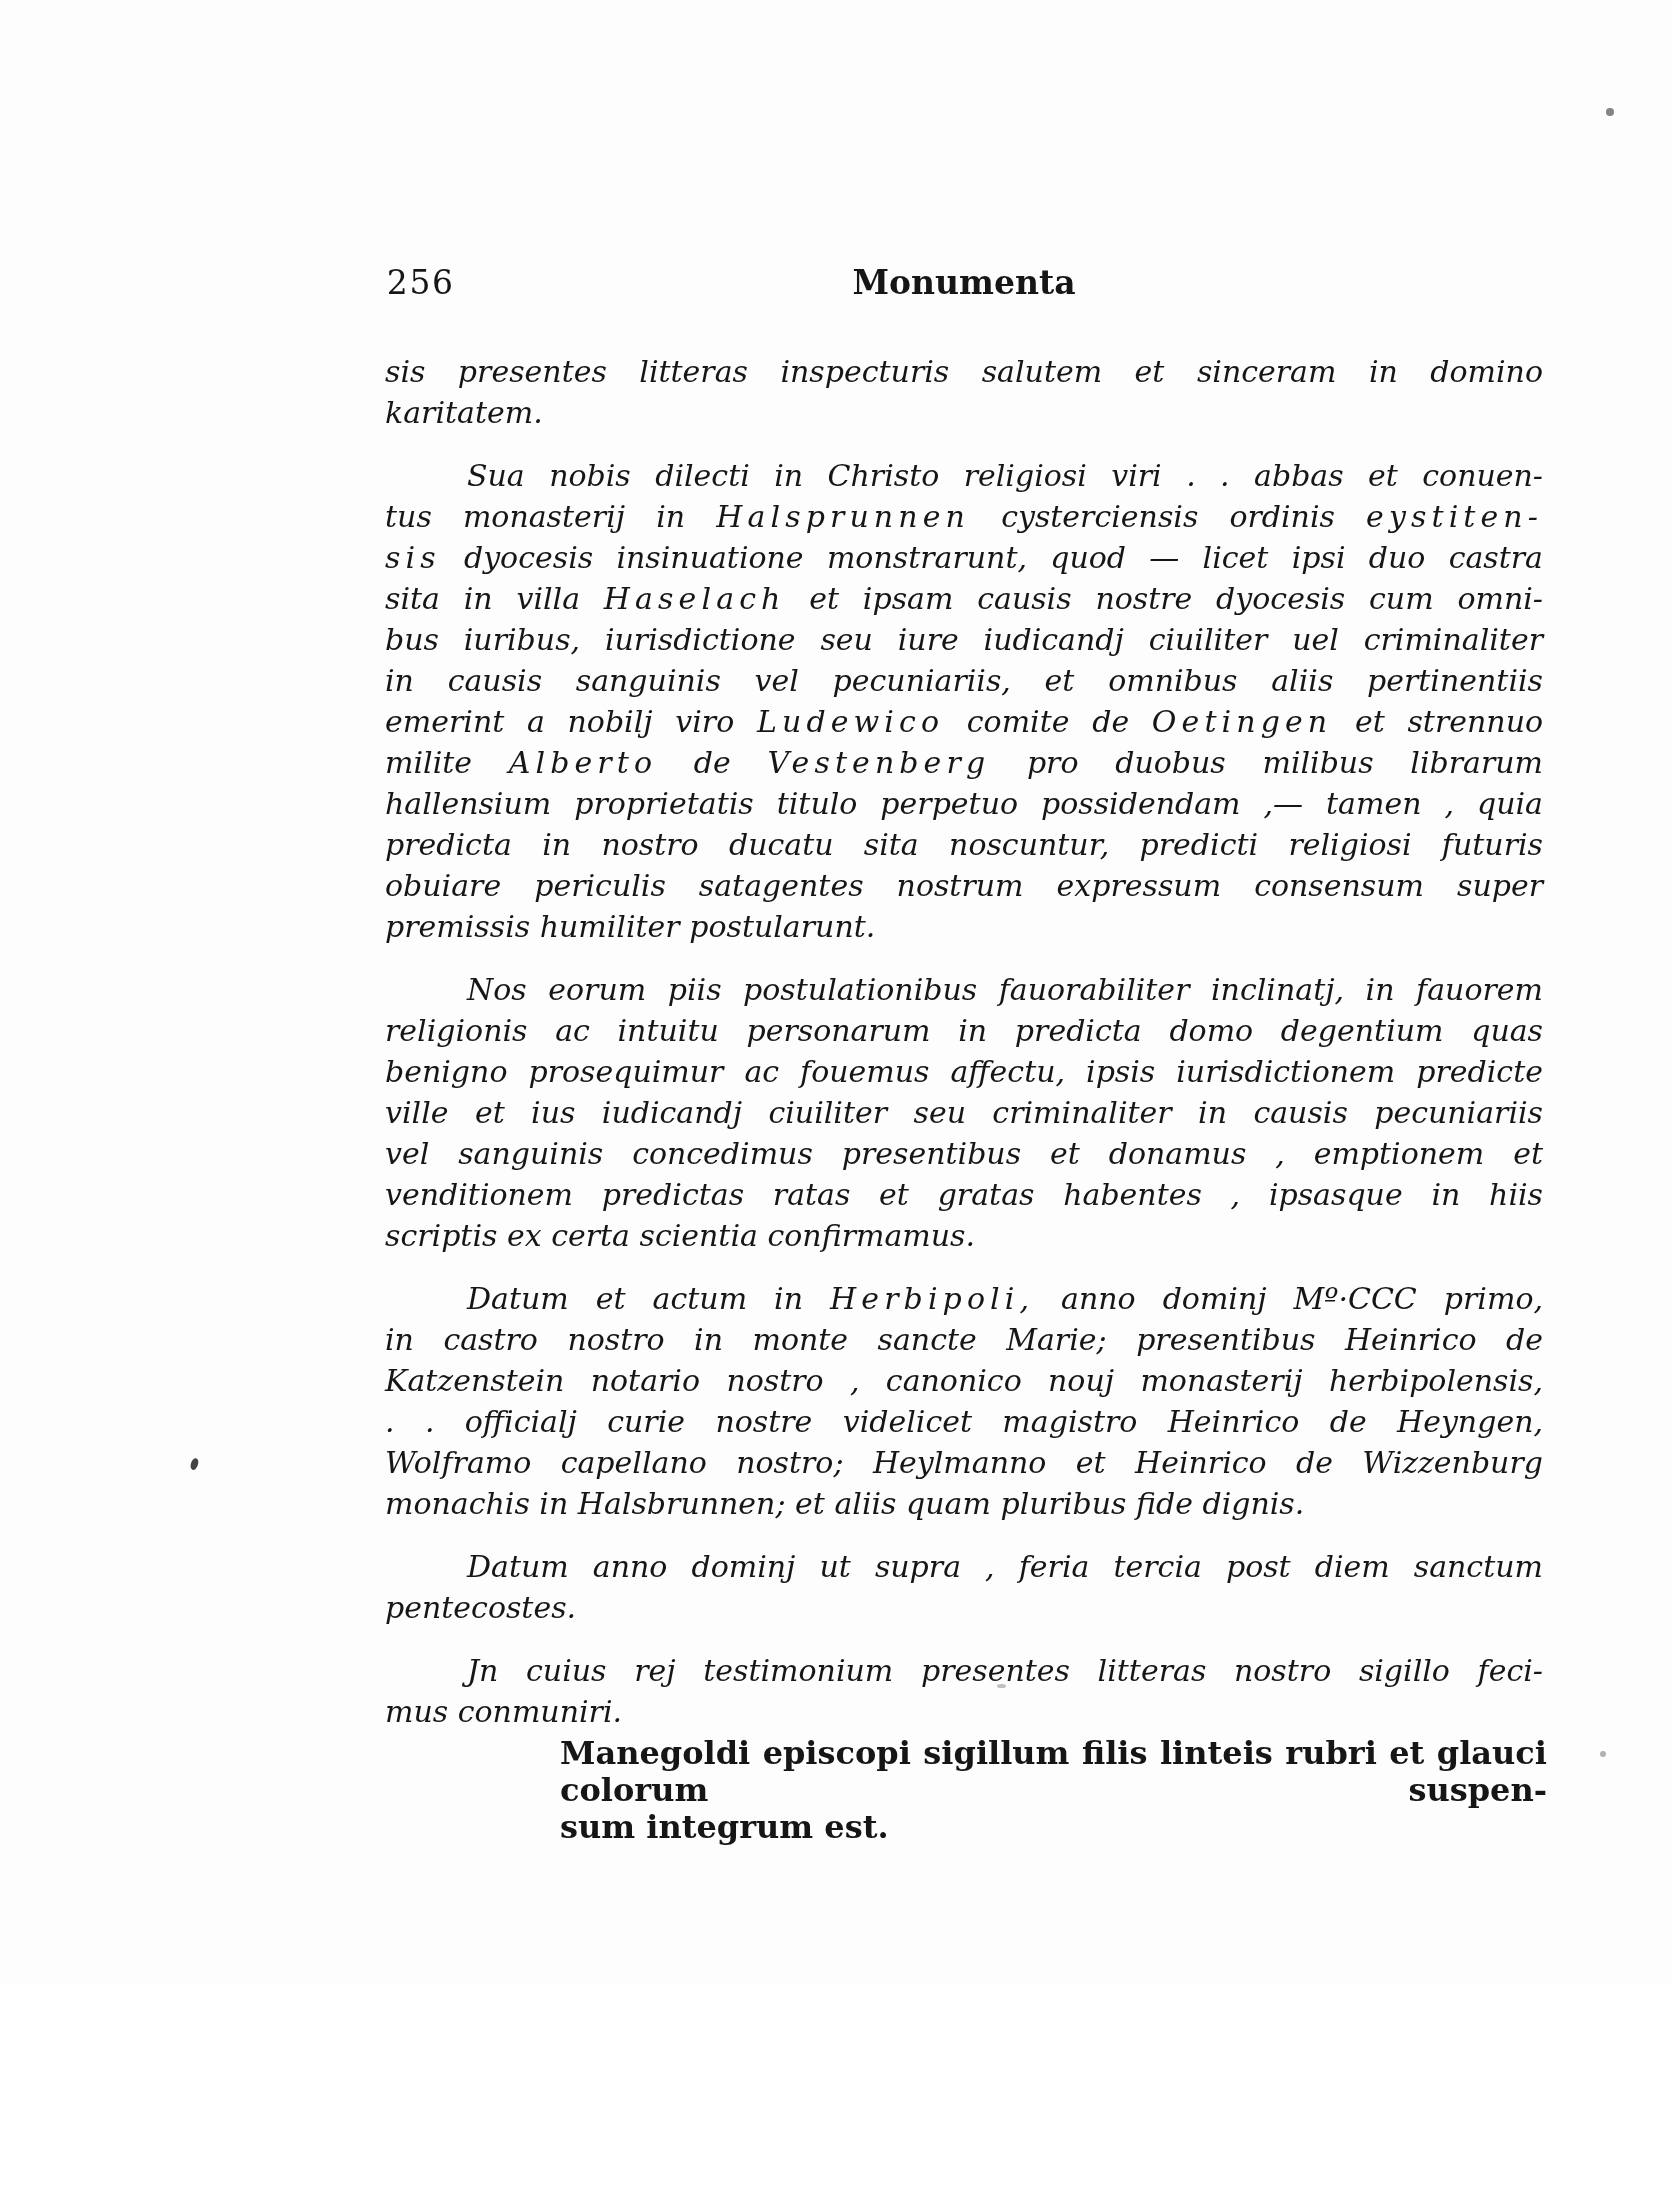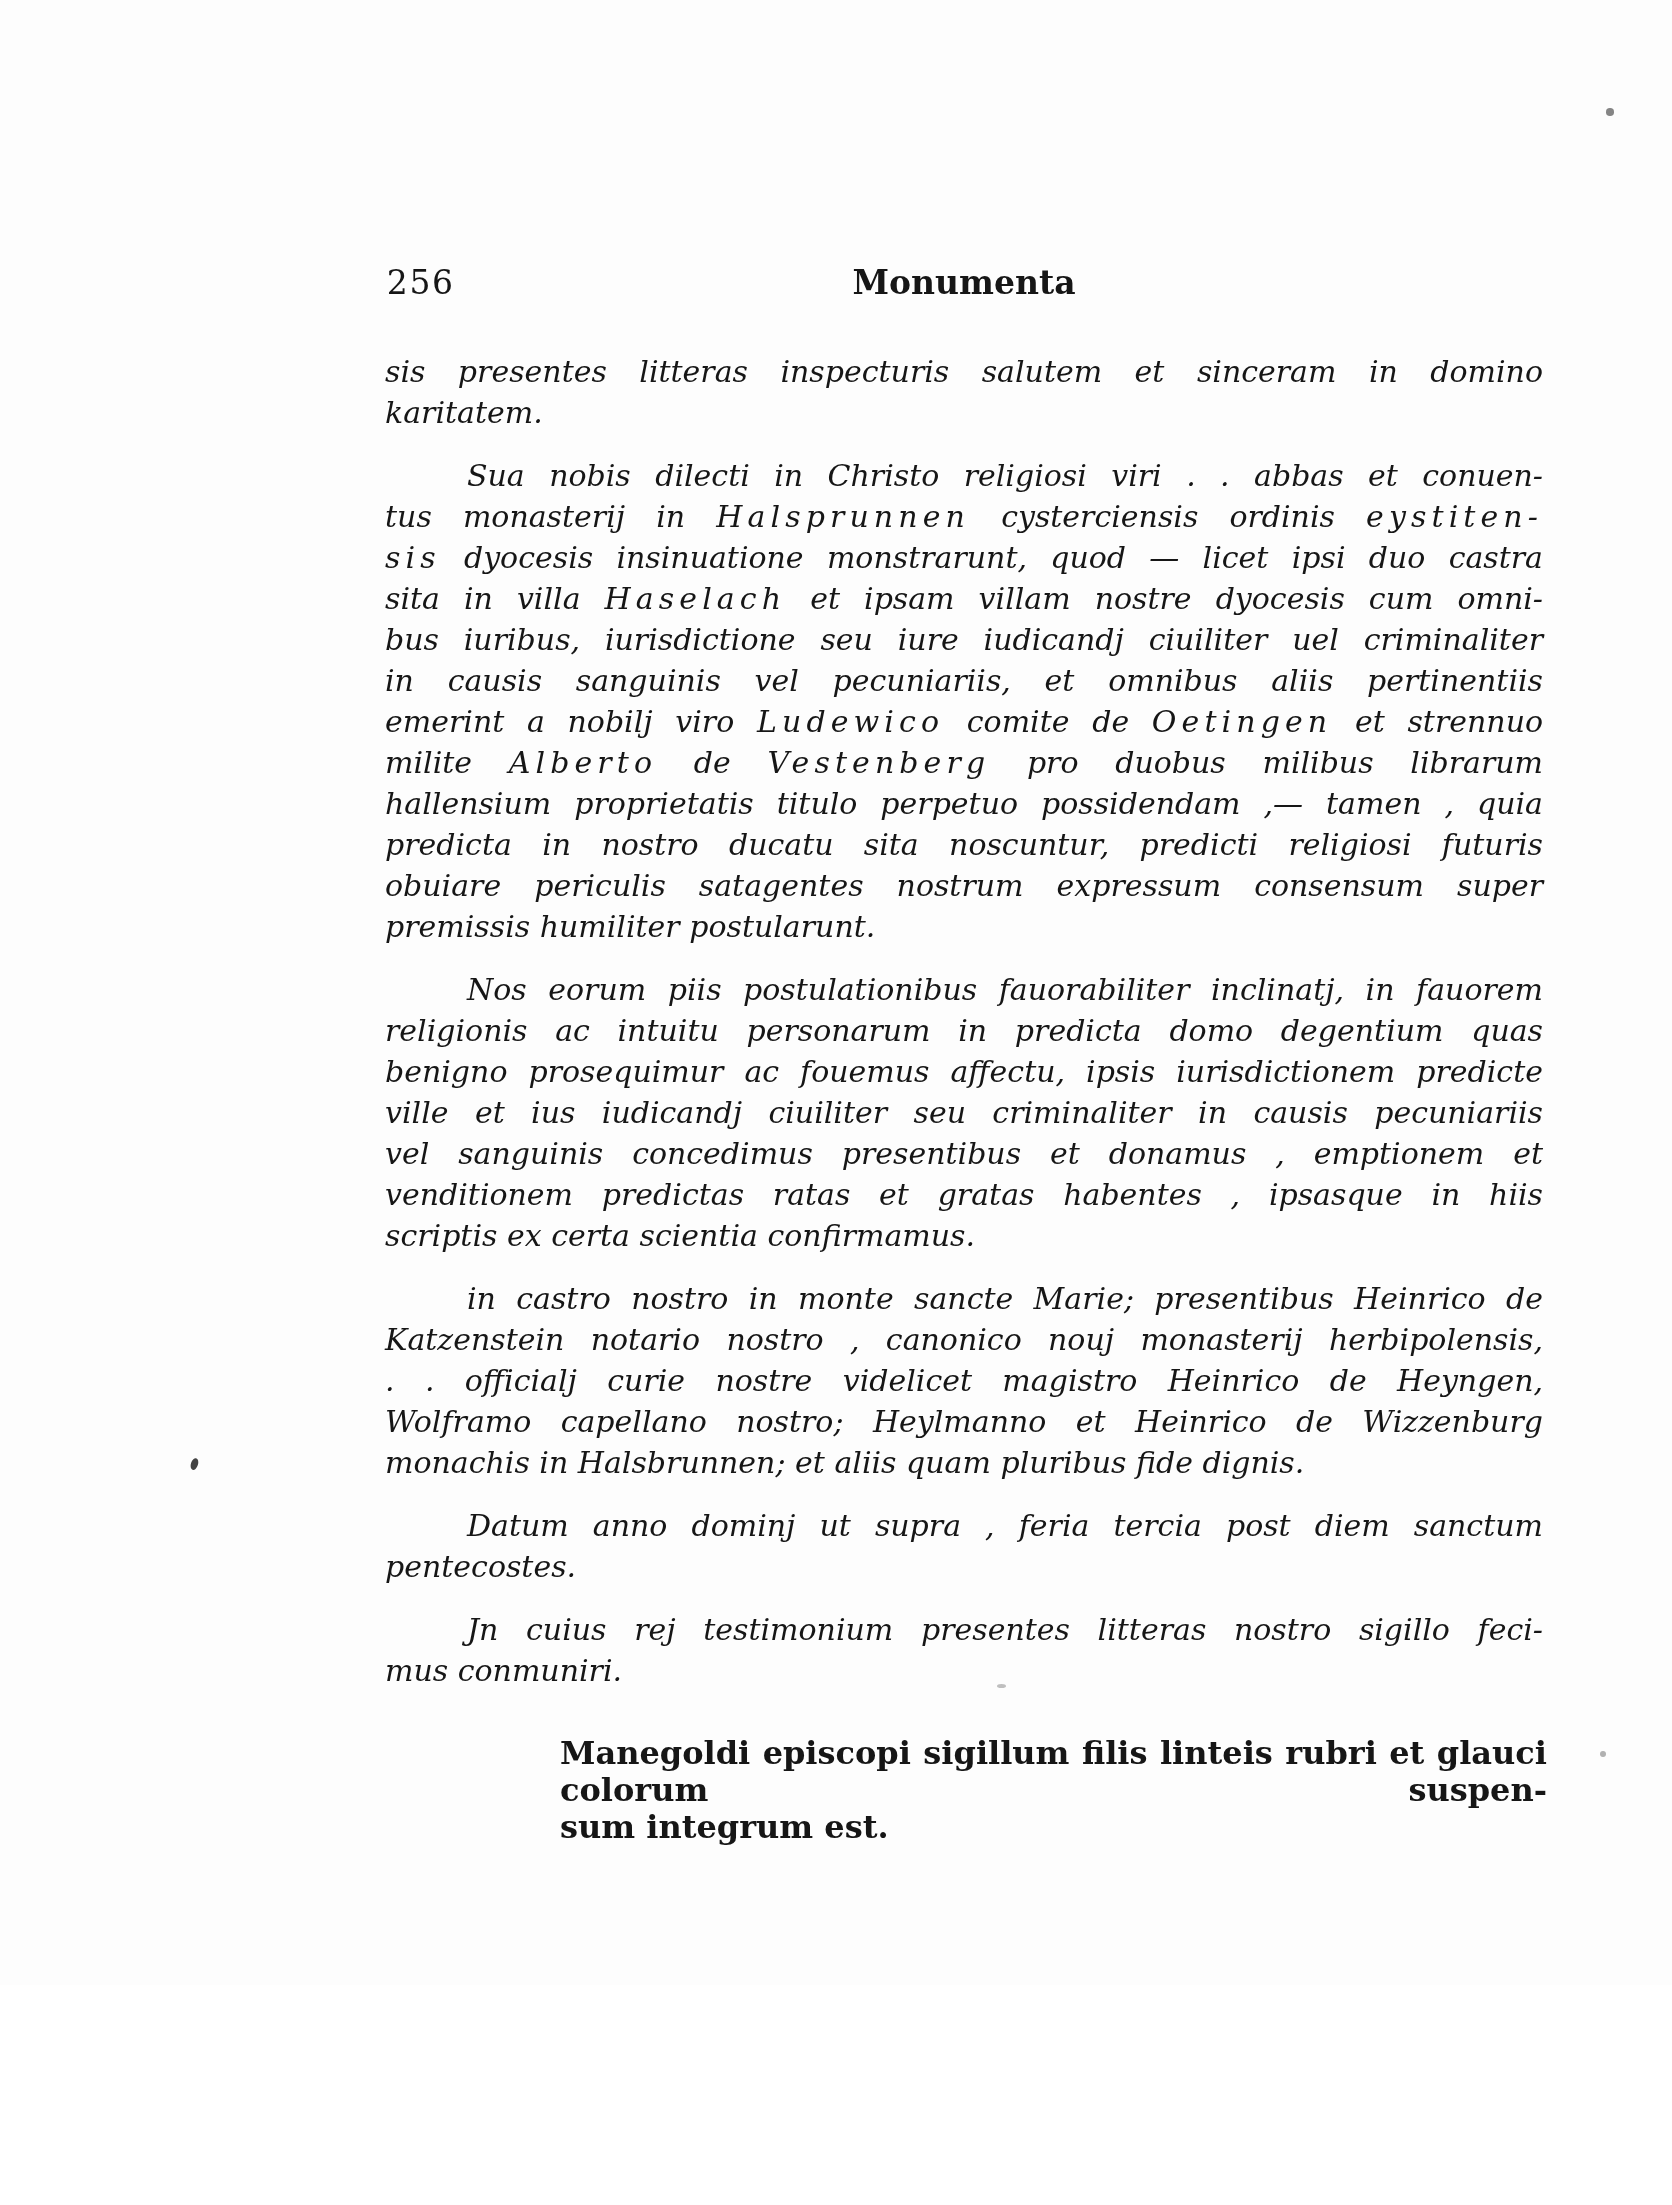--- a/index.html
+++ b/index.html
@@ -83,40 +83,41 @@
 
   <div class="body-text">
       <div class="para">
         <div class="line just"><span>sis presentes litteras inspecturis salutem et sinceram in domino</span></div>
         <div class="line"><span>karitatem.</span></div>
       </div>
       <div class="para indent">
         <div class="line just"><span>Sua nobis dilecti in Christo religiosi viri . . abbas et conuen-</span></div>
         <div class="line just"><span>tus monasterij in </span><span class="sperr">Halsprunnen</span><span> cysterciensis ordinis </span><span class="sperr">eystiten-</span></div>
         <div class="line just"><span class="sperr">sis</span><span> dyocesis insinuatione monstrarunt, quod — licet ipsi duo castra</span></div>
-        <div class="line just"><span>sita in villa </span><span class="sperr">Haselach</span><span> et ipsam villam nostre dyocesis cum omni-</span></div>
+        <div class="line just"><span>sita in villa </span><span class="sperr">Haselach</span><span> et ipsam causis nostre dyocesis cum omni-</span></div>
         <div class="line just"><span>bus iuribus, iurisdictione seu iure iudicandj ciuiliter uel criminaliter</span></div>
         <div class="line just"><span>in causis sanguinis vel pecuniariis, et omnibus aliis pertinentiis</span></div>
         <div class="line just"><span>emerint a nobilj viro </span><span class="sperr">Ludewico</span><span> comite de </span><span class="sperr">Oetingen</span><span> et strennuo</span></div>
         <div class="line just"><span>milite </span><span class="sperr">Alberto</span><span> de </span><span class="sperr">Vestenberg</span><span> pro duobus milibus librarum</span></div>
         <div class="line just"><span>hallensium proprietatis titulo perpetuo possidendam ,— tamen , quia</span></div>
         <div class="line just"><span>predicta in nostro ducatu sita noscuntur, predicti religiosi futuris</span></div>
         <div class="line just"><span>obuiare periculis satagentes nostrum expressum consensum super</span></div>
         <div class="line"><span>premissis humiliter postularunt.</span></div>
       </div>
       <div class="para indent">
         <div class="line just"><span>Nos eorum piis postulationibus fauorabiliter inclinatj, in fauorem</span></div>
         <div class="line just"><span>religionis ac intuitu personarum in predicta domo degentium quas</span></div>
         <div class="line just"><span>benigno prosequimur ac fouemus affectu, ipsis iurisdictionem predicte</span></div>
         <div class="line just"><span>ville et ius iudicandj ciuiliter seu criminaliter in causis pecuniariis</span></div>
         <div class="line just"><span>vel sanguinis concedimus presentibus et donamus , emptionem et</span></div>
         <div class="line just"><span>venditionem predictas ratas et gratas habentes , ipsasque in hiis</span></div>
         <div class="line"><span>scriptis ex certa scientia confirmamus.</span></div>
       </div>
       <div class="para indent">
+        <div class="line just"><span>Datum et actum in </span><span class="sperr">Herbipoli,</span><span> anno dominj Mº·CCC primo,</span></div>
         <div class="line just"><span>in castro nostro in monte sancte Marie; presentibus Heinrico de</span></div>
         <div class="line just"><span>Katzenstein notario nostro , canonico nouj monasterij herbipolensis,</span></div>
         <div class="line just"><span>. . officialj curie nostre videlicet magistro Heinrico de Heyngen,</span></div>
         <div class="line just"><span>Wolframo capellano nostro; Heylmanno et Heinrico de Wizzenburg</span></div>
         <div class="line"><span>monachis in Halsbrunnen; et aliis quam pluribus fide dignis.</span></div>
       </div>
       <div class="para indent">
         <div class="line just"><span>Datum anno dominj ut supra , feria tercia post diem sanctum</span></div>
         <div class="line"><span>pentecostes.</span></div>
       </div>

